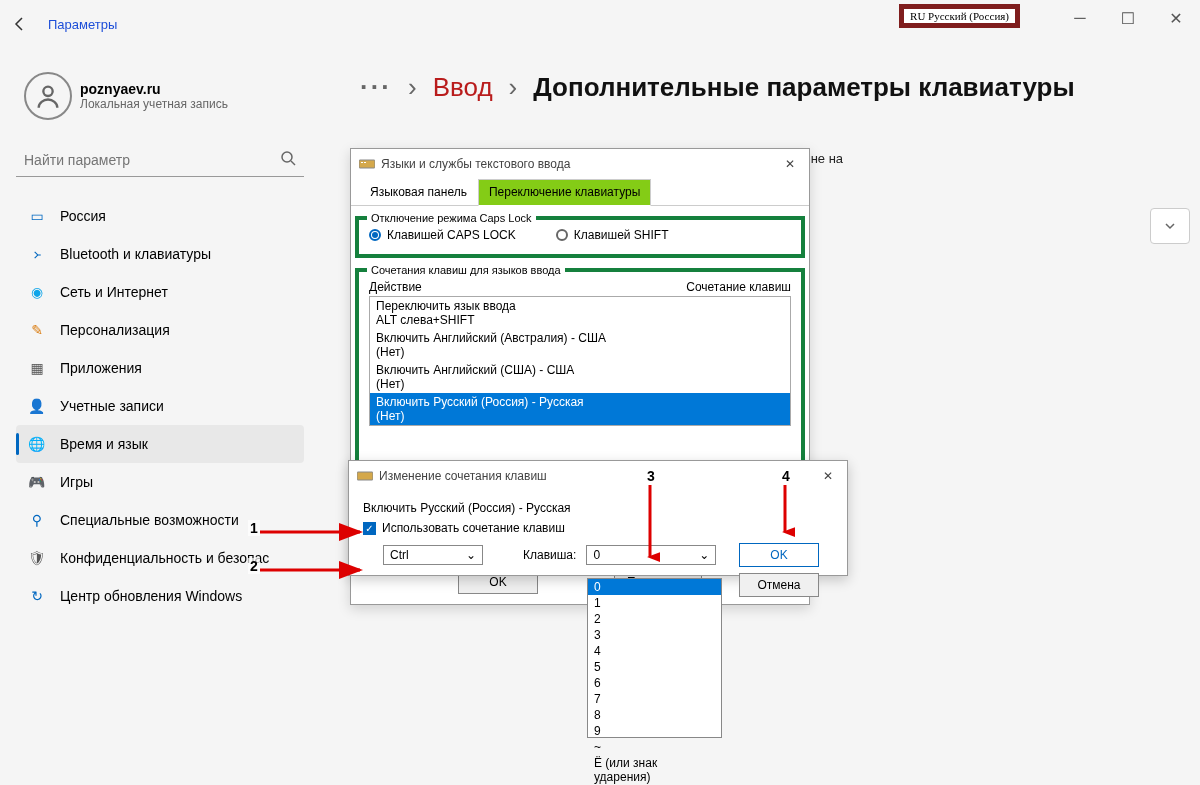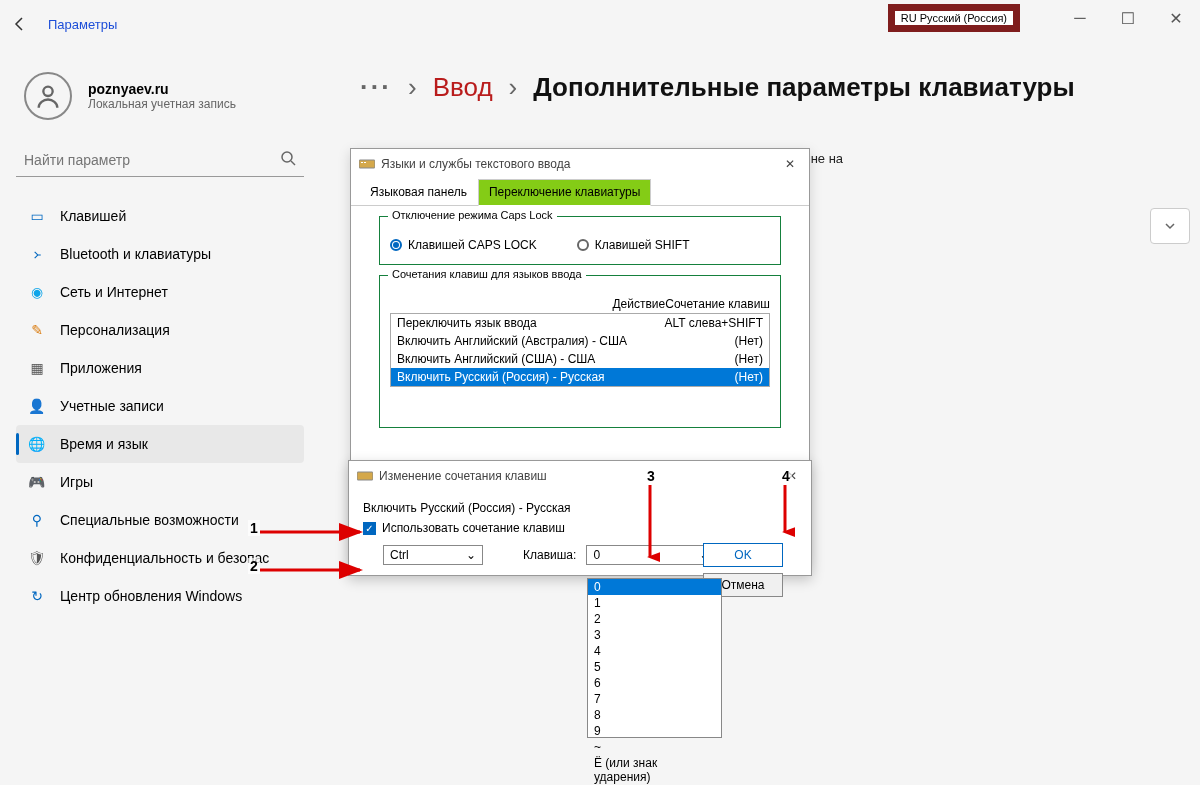--- a/index.html
+++ b/index.html
@@ -1,27 +1,27 @@
 <!DOCTYPE html>
 <html><head>
 <meta charset="utf-8">
 <style>
 * { box-sizing: border-box; margin: 0; padding: 0; font-family: "Segoe UI", Tahoma, sans-serif; }
 body { width: 1200px; height: 785px; background: #f5f5f5; overflow: hidden; position: relative; }
 
 .titlebar { height: 48px; display: flex; align-items: center; padding: 0 8px; position: relative; }
 .back-arrow { width: 24px; height: 24px; display: flex; align-items: center; justify-content: center; cursor: pointer; }
 .title-text { margin-left: 16px; font-size: 13px; color: #1d4ed8; }
-.lang-indicator { position: absolute; right: 180px; top: 4px; font-size: 11px; background: #fff; border: 7px solid #7f1d1d; padding: 1px 6px; }
+.lang-indicator { position: absolute; right: 180px; top: 4px; font-size: 11px; background: #fff; border: 5px solid #7f1d1d; padding: 1px 6px; font-family: Liberation Serif, serif; }
 .win-buttons { position: absolute; right: 8px; top: 8px; display: flex; gap: 16px; }
 .win-btn { width: 32px; height: 20px; display: flex; align-items: center; justify-content: center; cursor: pointer; color: #555; }
 
 .layout { display: flex; height: calc(100% - 48px); }
 .sidebar { width: 320px; padding: 8px 16px; }
-.user-block { display: flex; align-items: center; gap: 16px; padding: 16px 8px 24px; }
+.user-block { display: flex; align-items: center; gap: 8px; padding: 16px 8px 24px; }
 .avatar { width: 48px; height: 48px; border: 2px solid #888; border-radius: 50%; display: flex; align-items: center; justify-content: center; }
 .user-name { font-size: 14px; font-weight: 600; }
 .user-sub { font-size: 12px; color: #666; }
 .search-box { display: flex; align-items: center; border-bottom: 1px solid #999; padding: 6px 8px; margin-bottom: 20px; }
 .search-box input { border: none; outline: none; flex: 1; font-size: 14px; background: transparent; color: #666; }
 .nav-item { display: flex; align-items: center; gap: 14px; padding: 10px 12px; font-size: 14px; cursor: pointer; border-radius: 4px; position: relative; }
 .nav-item.active { background: #e8e8e8; }
 .nav-item.active::before { content: ""; position: absolute; left: 0; top: 8px; bottom: 8px; width: 3px; background: #0067c0; border-radius: 2px; }
 .nav-icon { width: 18px; height: 18px; display: flex; align-items: center; justify-content: center; font-size: 14px; }
 
@@ -35,38 +35,38 @@
 .combo-placeholder { position: absolute; right: 10px; top: 160px; width: 40px; height: 36px; border: 1px solid #ccc; border-radius: 4px; background: #fff; display: flex; align-items: center; justify-content: center; }
 .bg-text-frag { position: absolute; left: 480px; top: 103px; font-size: 13px; color: #222; }
 
 .dialog1 { position: absolute; left: 350px; top: 148px; width: 460px; background: #fff; border: 1px solid #999; box-shadow: 0 4px 12px rgba(0,0,0,0.15); }
 .dlg-title { display: flex; align-items: center; padding: 6px 8px; font-size: 12px; color: #444; }
 .dlg-title .close { margin-left: auto; cursor: pointer; padding: 2px 6px; }
 .dlg-title .kbd-icon { width: 16px; height: 12px; margin-right: 6px; }
 .tabs { display: flex; border-bottom: 1px solid #ccc; padding: 0 8px; font-size: 12px; }
 .tab { padding: 5px 10px; border: 1px solid transparent; cursor: pointer; }
 .tab.active { border: 1px solid #ccc; border-bottom: 1px solid #fff; background: #84cc16; margin-bottom: -1px; }
-.section-box { margin: 10px 28px; border: 1px solid #15803d; padding: 15px 10px 12px; position: relative; }
+.section-box { margin: 10px 4px; border: 4px solid #15803d; padding: 2px 10px 12px; position: relative; }
 .section-label { position: absolute; top: -8px; left: 8px; background: #fff; padding: 0 4px; font-size: 11px; }
 .radios { display: flex; gap: 40px; margin-top: 6px; font-size: 12px; }
 .radio { display: flex; align-items: center; gap: 6px; }
 .radio .circle { width: 12px; height: 12px; border: 2px solid #0067c0; border-radius: 50%; display: flex; align-items: center; justify-content: center; }
 .radio .circle.on::after { content: ""; width: 6px; height: 6px; background: #0067c0; border-radius: 50%; }
 .radio .circle.off { border-color: #666; }
-.list-head { display: flex; justify-content: flex-end; font-size: 12px; margin: 6px 0 2px; }
+.list-head { display: flex; justify-content: space-between; font-size: 12px; margin: 6px 0 2px; }
 .list-body { border: 1px solid #aaa; font-size: 12px; }
-.list-row { display: flex; justify-content: space-between; padding: 2px 6px; }
+.list-row { display: flex; justify-content: space-between; padding: 2px 6px; flex-direction: column; }
 .list-row.sel { background: #0078d7; color: #fff; }
 
 .dlg-buttons { display: flex; gap: 8px; justify-content: center; padding: 10px; }
 .dlg-buttons2 { display: flex; justify-content: flex-end; gap: 8px; padding: 10px 14px; }
 .btn { min-width: 80px; padding: 4px 12px; font-size: 12px; border: 1px solid #888; background: #f0f0f0; cursor: pointer; }
 .btn.primary { border: 1px solid #0067c0; color: #0067c0; background: #fff; }
 
-.dialog2 { position: absolute; left: 348px; top: 460px; width: 464px; background: #fff; border: 1px solid #999; box-shadow: 0 4px 12px rgba(0,0,0,0.2); z-index: 5; }
+.dialog2 { position: absolute; left: 348px; top: 460px; width: 500px; background: #fff; border: 1px solid #999; box-shadow: 0 4px 12px rgba(0,0,0,0.2); z-index: 5; }
 .dlg2-body { padding: 10px 14px; font-size: 12px; }
 .dlg2-body .chk-row { display: flex; align-items: center; gap: 6px; margin: 6px 0 10px; }
 .chkbox { width: 13px; height: 13px; background: #0067c0; border: 1px solid #0067c0; display: flex; align-items: center; justify-content: center; color: #fff; font-size: 10px; }
 .select-row { display: flex; align-items: center; gap: 10px; padding-left: 20px; }
 .sel-box { border: 1px solid #888; padding: 2px 6px; min-width: 100px; display: flex; justify-content: space-between; align-items: center; font-size: 12px; background: #fff; }
 .sel-box.sm { min-width: 130px; }
 
 .dropdown { position: absolute; left: 587px; top: 578px; width: 135px; background: #fff; border: 1px solid #888; z-index: 20; font-size: 12px; max-height: 160px; overflow: visible; }
 .dropdown .opt { padding: 1px 6px; cursor: pointer; }
 .dropdown .opt.sel { background: #0078d7; color: #fff; }
@@ -110,21 +110,21 @@
     <div class="search-box">
       <input placeholder="Найти параметр" style="">
       <span><svg width="16" height="16" viewBox="0 0 16 16">
             <circle cx="7" cy="7" r="5" fill="none" stroke="#666" stroke-width="1.5"></circle>
             <line x1="11" y1="11" x2="15" y2="15" stroke="#666" stroke-width="1.5"></line>
           </svg></span>
     </div>
 
     <div class="nav-item">
         <span class="nav-icon" style="color:#0067c0">▭</span>
-        <span>Клавишей</span>
+        <span>Россия</span>
       </div>
     <div class="nav-item">
         <span class="nav-icon" style="color:#0067c0">᚛</span>
         <span>Bluetooth и клавиатуры</span>
       </div>
     <div class="nav-item">
         <span class="nav-icon" style="color:#0ea5e9">◉</span>
         <span>Сеть и Интернет</span>
       </div>
     <div class="nav-item">

